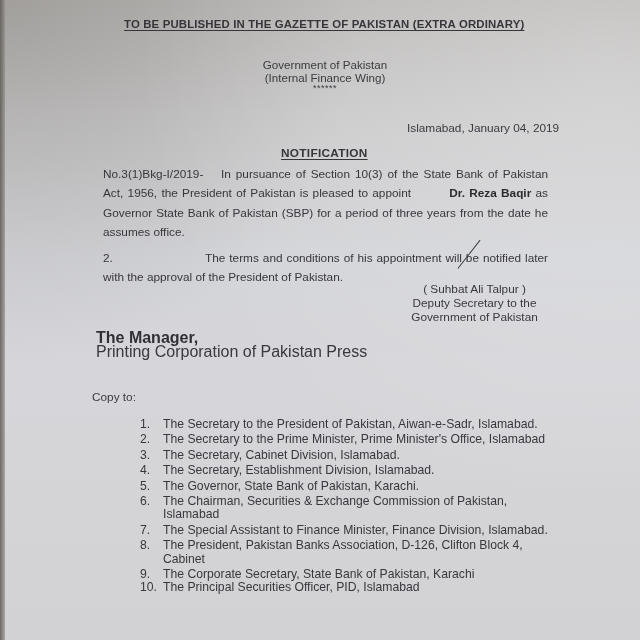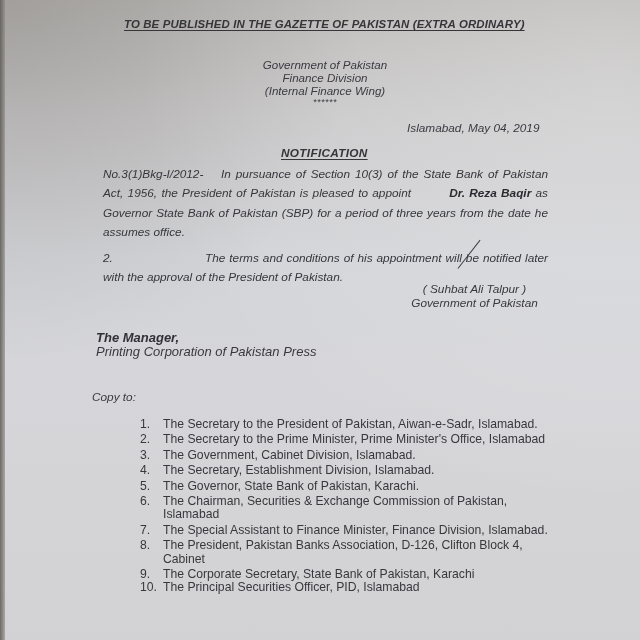--- a/index.html
+++ b/index.html
@@ -12,21 +12,21 @@
   .page-edge {
     position:absolute; left:0; top:0; width:5px; height:640px;
     background: linear-gradient(90deg,#6d6a66,#a9a7a5);
   }
   .page-shadow {
     position:absolute; left:0; top:0; width:640px; height:640px;
     background: radial-gradient(ellipse at 95% 10%, rgba(255,255,255,0.25), rgba(255,255,255,0) 55%),
                 radial-gradient(ellipse at 0% 0%, rgba(90,85,80,0.25), rgba(90,85,80,0) 40%);
     pointer-events:none;
   }
-  .abs { position:absolute; white-space:nowrap;font-style:italic; }
+  .abs { position:absolute; white-space:nowrap; }
   .gazette {
     left:124px; top:18px; font-size:11.4px; font-weight:bold; letter-spacing:0.15px;
     text-decoration: underline; text-decoration-thickness:1px; text-underline-offset:2px;
     color:#35353a;
   }
   .heading-block {
     left:230px; top:58px; width:190px; text-align:center; font-size:11.6px; line-height:13.2px;
     color:#3a3a40;
   }
   .heading-block .stars { font-size:9px; letter-spacing:0.5px; line-height:8px; }
@@ -45,21 +45,21 @@
   .para2 .num { display:inline-block; width:102px; }
   b { color:#2a2a30;margin-left:34px; }
   .sig-stroke {
     position:absolute; left:458px; top:268px; width:36px; height:1.2px;
     background:#3d3d48; transform:rotate(-52deg); transform-origin:left center;
   }
   .sig-block {
     left:402px; top:282px; width:145px; text-align:center; font-size:11.8px; line-height:14px; color:#38383e;
   }
   .addressee {
-    left:96px; top:331px; font-size:13px; line-height:14.2px; color:#38383e;
+    left:96px; top:331px; font-size:16px; line-height:14.2px; color:#38383e;
   }
   .addressee .mgr { font-weight:bold; color:#303036; }
   .addressee .city { text-decoration: underline; text-underline-offset:2px; }
   .copy-to { left:92px; top:390px; font-size:11.8px; color:#3a3a40;text-align:center; }
   .copy-list {
     position:absolute; left:140px; top:418px; width:420px; margin:0; padding:0; list-style:none;
     font-size:12.2px; line-height:13.4px; color:#37373d;
   }
   .copy-list li { display:flex; margin:0; padding:0; }
   .copy-list .n { width:23px; text-align:left; flex:none; }
@@ -69,36 +69,36 @@
 </head>
 <body>
 
 <div class="page-edge"></div>
 <div class="page-shadow"></div>
 
 <div class="abs gazette">TO BE PUBLISHED IN THE GAZETTE OF PAKISTAN (EXTRA ORDINARY)</div>
 
 <div class="abs heading-block">
   <div>Government of Pakistan</div>
-  <div>Finance Division</div>
   <div>(Internal Finance Wing)</div>
   <div class="stars">******</div>
 </div>
 
-<div class="abs place-date">Islamabad, May 04, 2019</div>
+<div class="abs place-date">Islamabad, January 04, 2019</div>
 <div class="abs notif-title">NOTIFICATION</div>
 
-<div class="abs para para1"><span class="ref">No.3(1)Bkg-I/2012-</span><span>In pursuance of Section 10(3) of the State Bank of Pakistan Act, 1956, the President of Pakistan is pleased to appoint </span><b>Dr. Reza Baqir</b><span> as Governor State Bank of Pakistan (SBP) for a period of three years from the date he assumes office.</span></div>
+<div class="abs para para1"><span class="ref">No.3(1)Bkg-I/2019-</span><span>In pursuance of Section 10(3) of the State Bank of Pakistan Act, 1956, the President of Pakistan is pleased to appoint </span><b>Dr. Reza Baqir</b><span> as Governor State Bank of Pakistan (SBP) for a period of three years from the date he assumes office.</span></div>
 
 <div class="abs para para2"><span class="num">2.</span><span>The terms and conditions of his appointment will be notified later with the approval of the President of Pakistan.</span></div>
 
 <div class="sig-stroke"></div>
 
 <div class="abs sig-block">
   <div>( Suhbat Ali Talpur )</div>
+  <div>Deputy Secretary to the</div>
   <div>Government of Pakistan</div>
 </div>
 
 <div class="abs addressee">
   <div class="mgr">The Manager,</div>
   <div>Printing Corporation of Pakistan Press</div>
 </div>
 
 <div class="abs copy-to">Copy to:</div>
 
@@ -106,21 +106,21 @@
   <li class="gap">
       <span class="n">1.</span>
       <span class="t">The Secretary to the President of Pakistan, Aiwan-e-Sadr, Islamabad.</span>
     </li>
   <li class="gap">
       <span class="n">2.</span>
       <span class="t">The Secretary to the Prime Minister, Prime Minister's Office, Islamabad</span>
     </li>
   <li class="gap">
       <span class="n">3.</span>
-      <span class="t">The Government, Cabinet Division, Islamabad.</span>
+      <span class="t">The Secretary, Cabinet Division, Islamabad.</span>
     </li>
   <li class="gap">
       <span class="n">4.</span>
       <span class="t">The Secretary, Establishment Division, Islamabad.</span>
     </li>
   <li class="gap">
       <span class="n">5.</span>
       <span class="t">The  Governor, State Bank of Pakistan, Karachi.</span>
     </li>
   <li class="gap">

